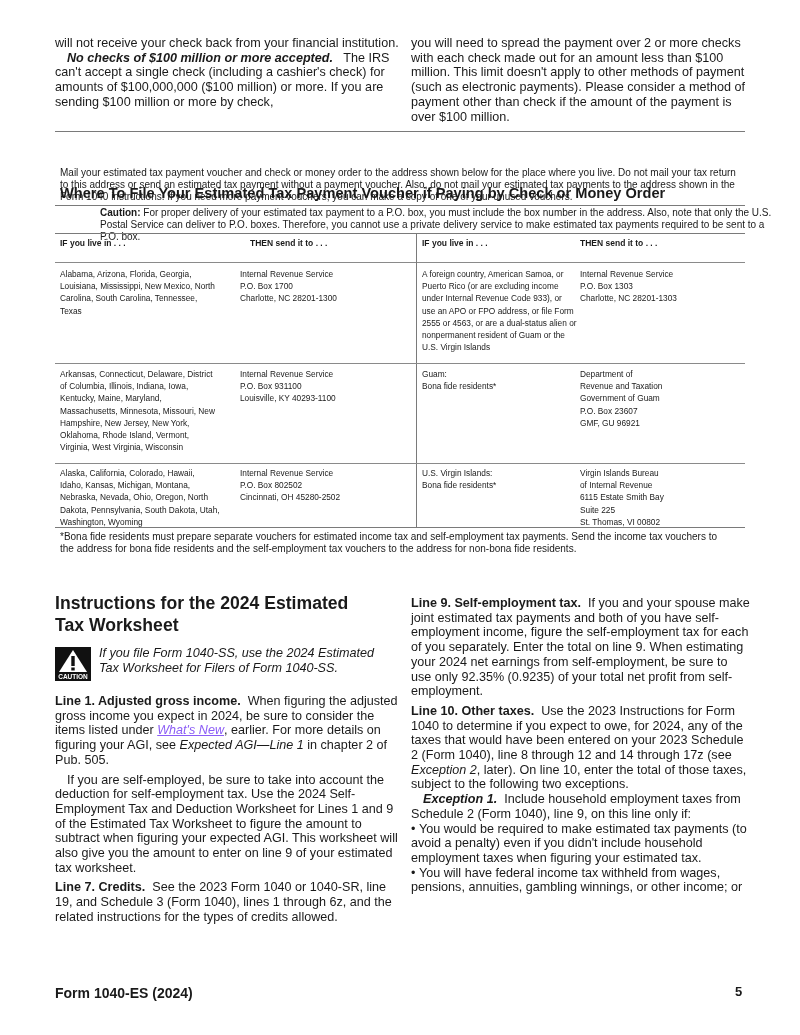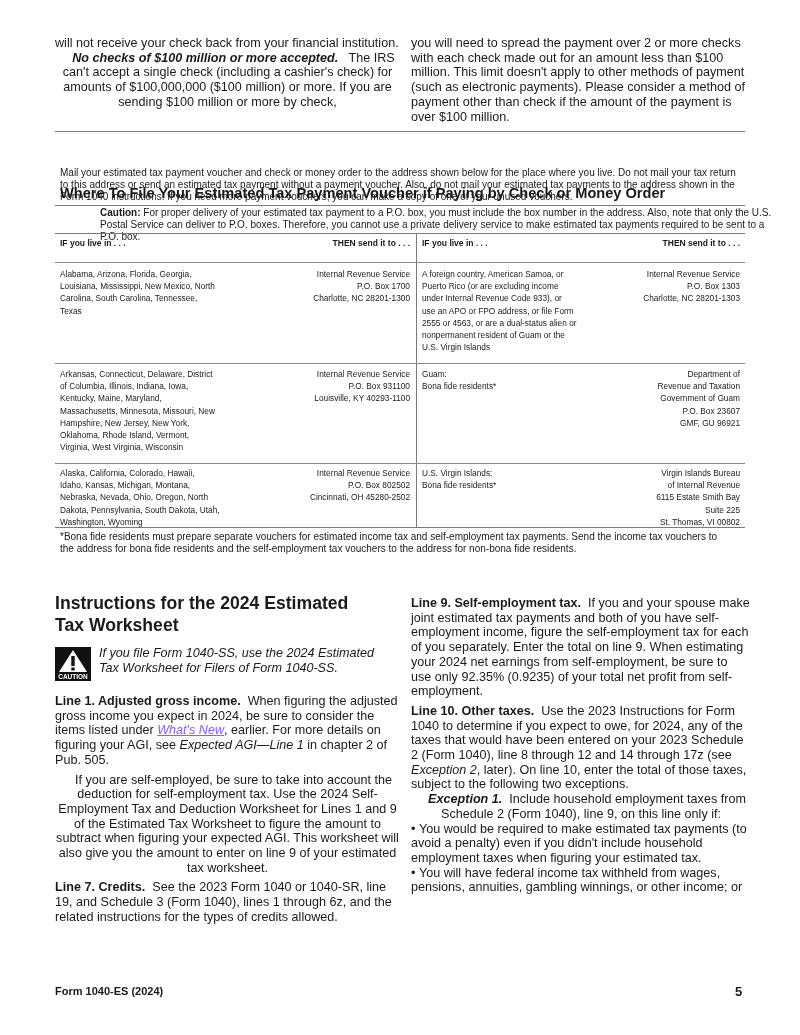--- a/index.html
+++ b/index.html
@@ -7,32 +7,32 @@
          font-family: "Liberation Sans", sans-serif; color: #1a1a1a; }
   .abs { position: absolute; }
   .body-text { font-size: 12.6px; line-height: 14.7px; }
   .col-l { left: 55px; width: 345px; }
   .col-r { left: 411px; width: 340px; }
   .hr { position: absolute; left: 55px; width: 690px; height: 0; border-top: 1.3px solid #7a7a7a; }
   .hr.light { border-top: 1px solid #8a8a8a; }
   .section-title { font-weight: bold; font-size: 14.6px; }
   .small { font-size: 10px; line-height: 12.2px; }
   .tbl-cell { position: absolute; font-size: 8.3px; line-height: 12.2px; }
-  .right { text-align: right; }
+  .right { text-align: left; }
   .vline { position: absolute; width: 0; border-left: 1px solid #7a7a7a; }
   .hdr { font-weight: bold; font-size: 8.5px; }
   p { margin: 0; }
-  .indent { text-indent: 12px; text-align: center; }
+  .indent { text-indent: 12px; }
   .bold { font-weight: bold; }
   .ital { font-style: italic; }
   .link { color: #8b5cf6; text-decoration: underline; font-style: italic; }
   .h2 { font-size: 17.6px; line-height: 21.5px; font-weight: bold; }
   .caution-box { width: 36px; height: 34px; background: #111; position: absolute; }
   .para-gap { margin-top: 5px; }
-  .footer { font-size: 11px; font-weight: bold; }
+  .footer { font-size: 14px; font-weight: bold; }
 </style>
 </head>
 <body>
 
 <div class="abs body-text col-l" style="top:36px;">
   <p>will not receive your check back from your financial institution.</p>
   <p class="indent">
     <span class="bold ital">No checks of $100 million or more accepted.</span>
     <span>&nbsp;</span>
     <span>The IRS can't accept a single check (including a cashier's check) for amounts of $100,000,000 ($100 million) or more. If you are sending $100 million or more by check,</span>

